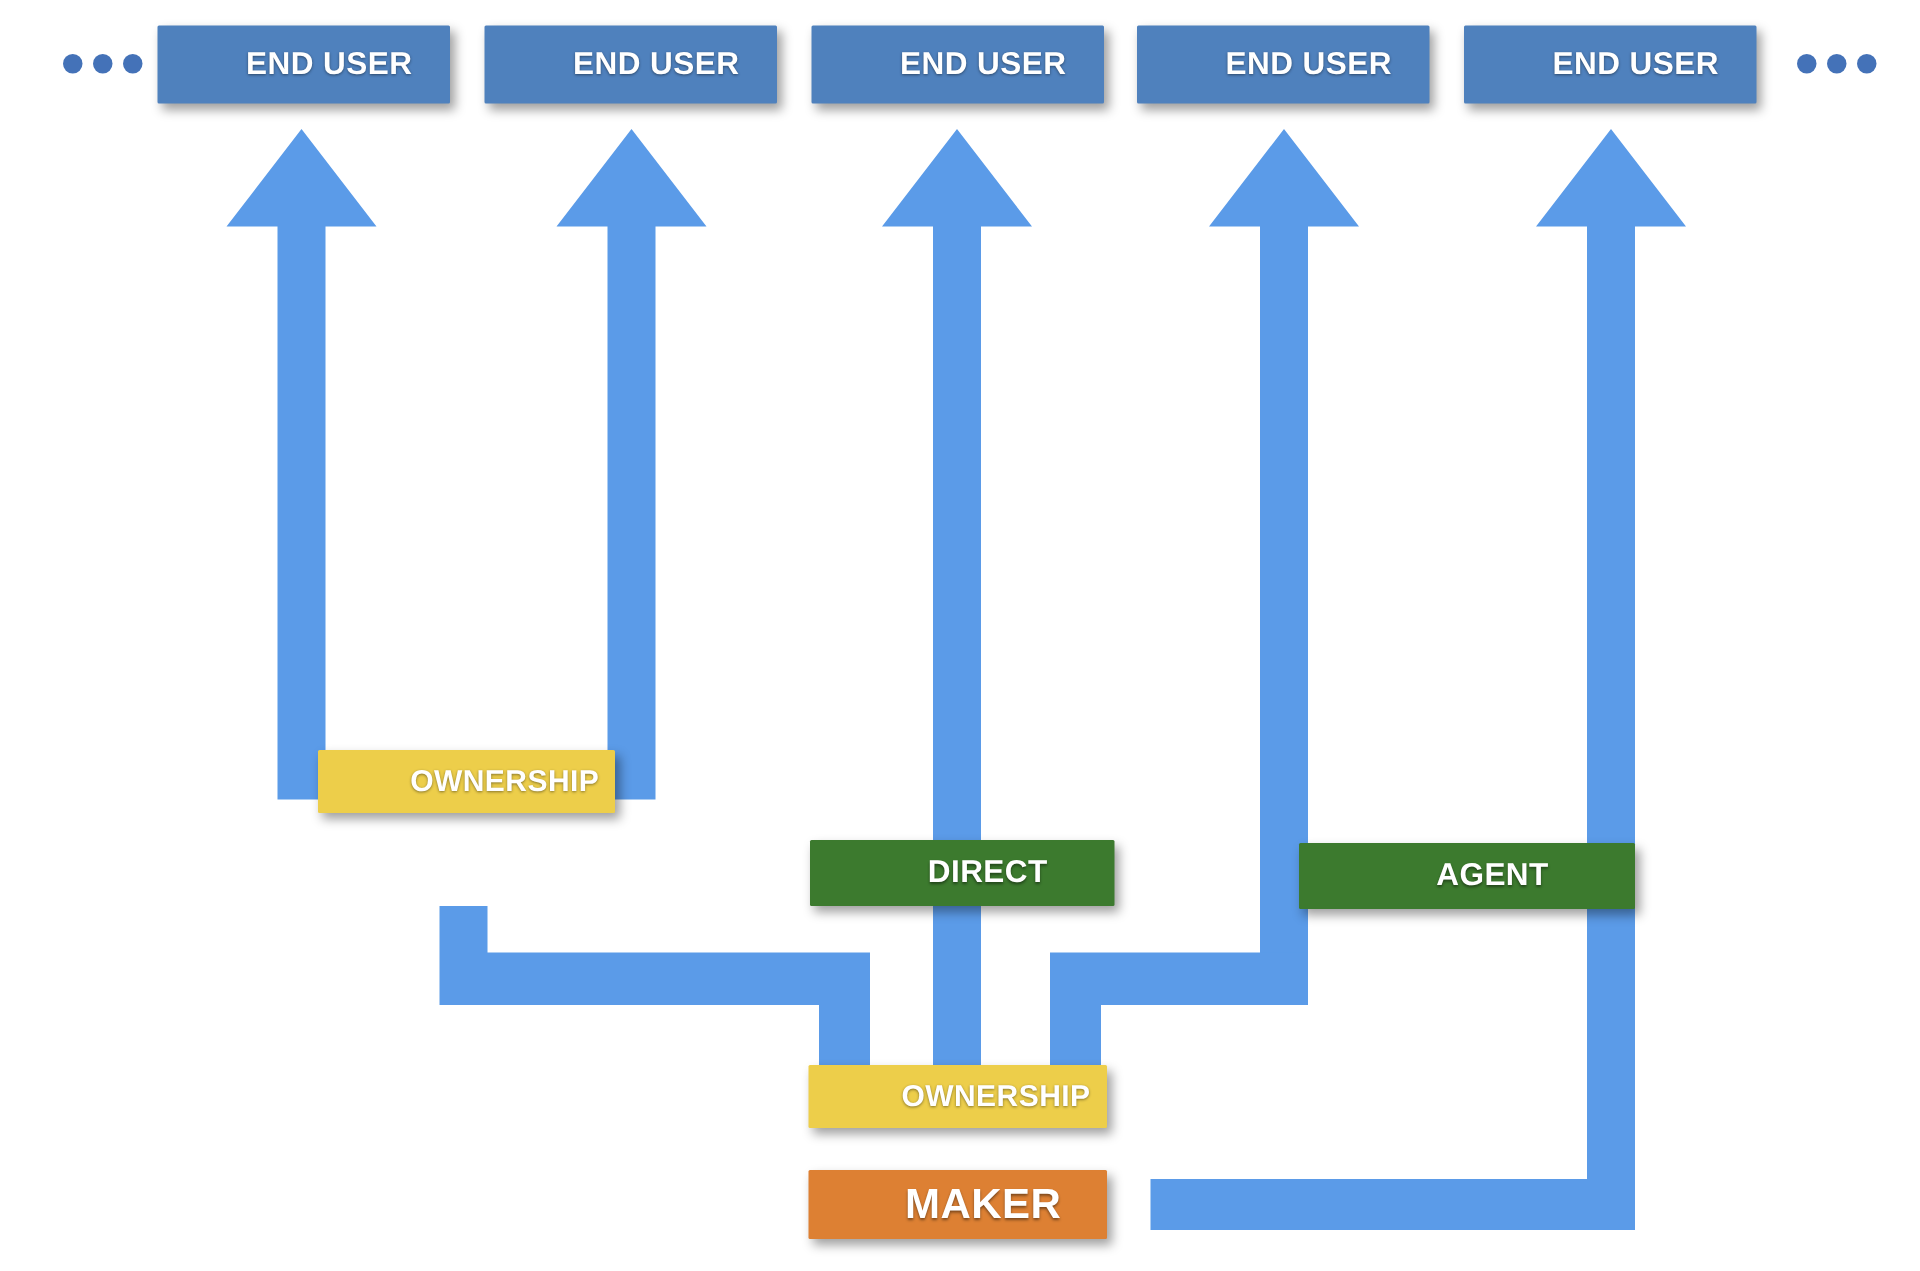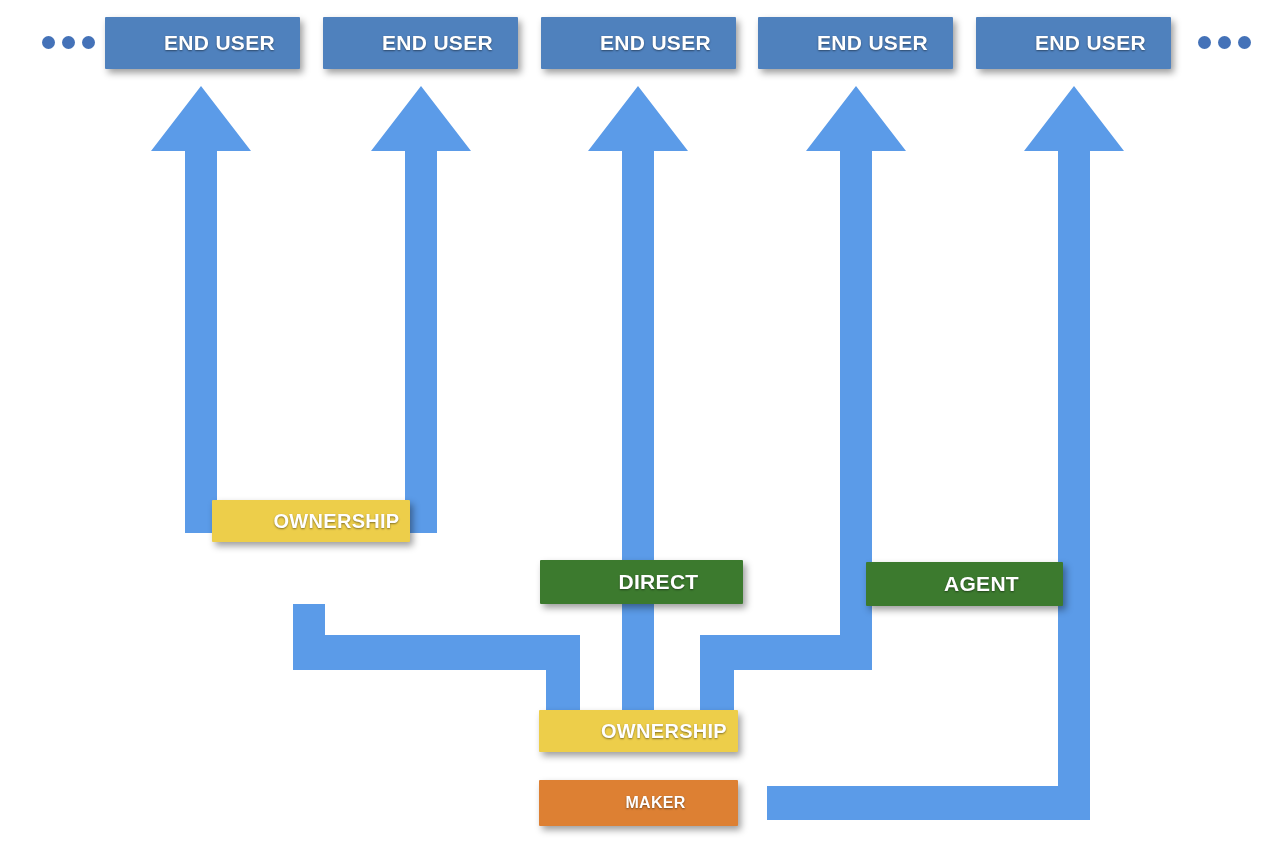--- a/index.html
+++ b/index.html
@@ -61,21 +61,21 @@
     height: 44px;
   }
   .node.ownership {
     background: #edce4a;
     font-size: 20px;
     height: 42px;
     padding-left: 17px;
   }
   .node.maker {
     background: #dd8033;
-    font-size: 16px;
+    font-size: 28px;
     height: 46px;
   }
 
   
   .node.ownership { z-index: 6; }
   .node.channel   { z-index: 7; }
   .node.maker     { z-index: 7; }
 
   
   .dots {
@@ -160,21 +160,21 @@
 
   <div class="node ownership" style="left:212px; top:500px; width:198px; height:42px;">
     <span class="node-label">OWNERSHIP</span>
   </div>
 
 
   <div class="node channel" style="left:540px; top:560px; width:203px; height:44px;">
     <span class="node-label">DIRECT</span>
   </div>
 
-  <div class="node channel" style="left:866px; top:562px; width:197px; height:44px;">
+  <div class="node channel" style="left:866px; top:562px; width:224px; height:44px;">
     <span class="node-label">AGENT</span>
   </div>
 
   <div class="node ownership" style="left:539px; top:710px; width:199px; height:42px;">
     <span class="node-label">OWNERSHIP</span>
   </div>
 
   <div class="node maker" style="left:539px; top:780px; width:199px; height:46px;">
     <span class="node-label">MAKER</span>
   </div>

